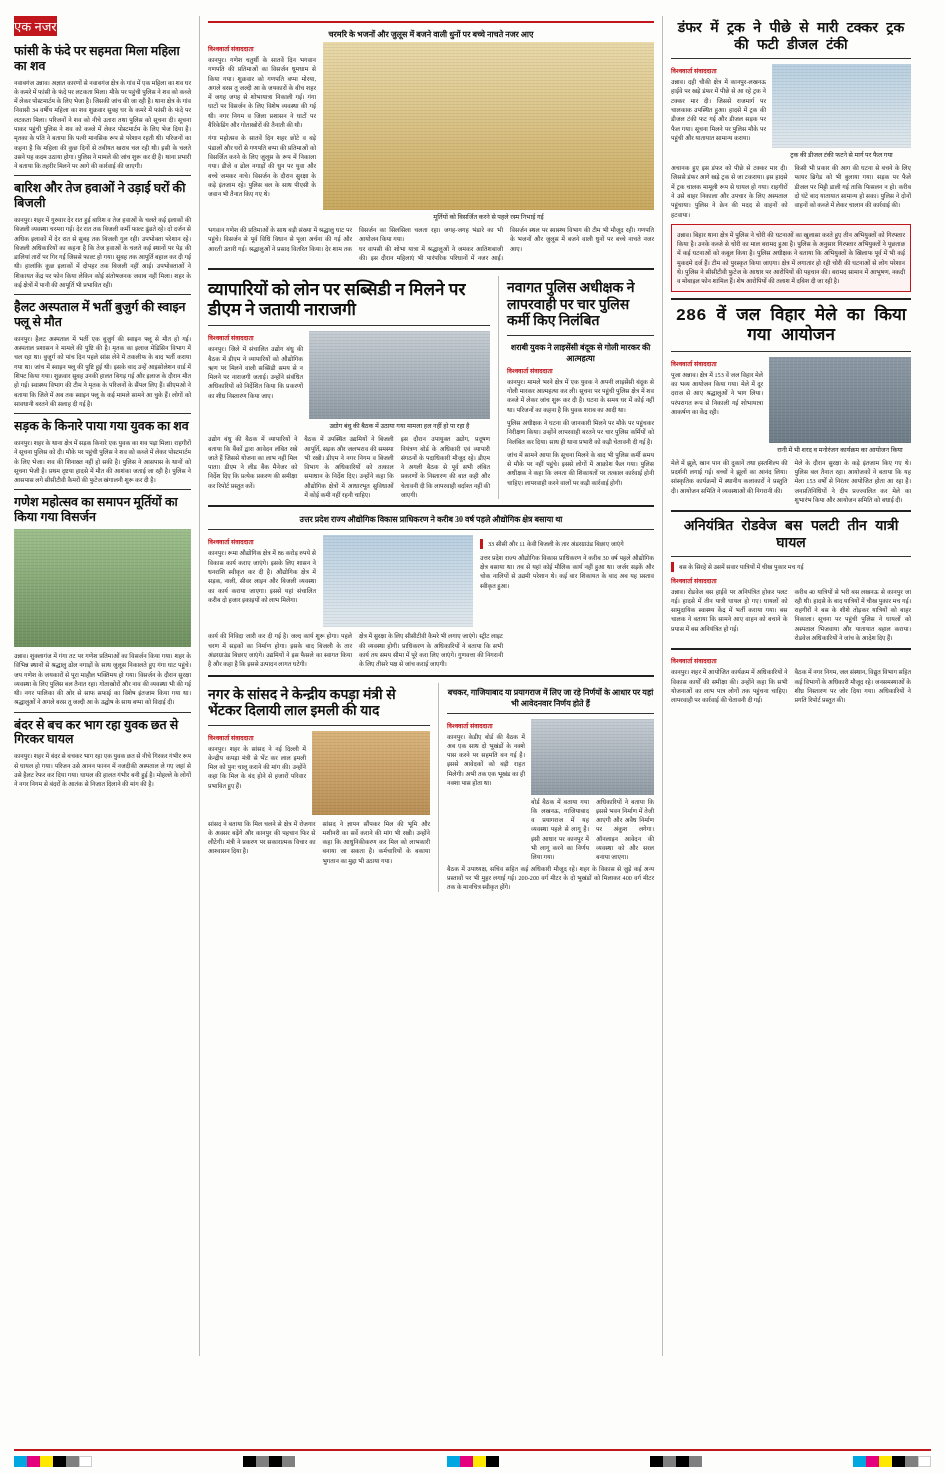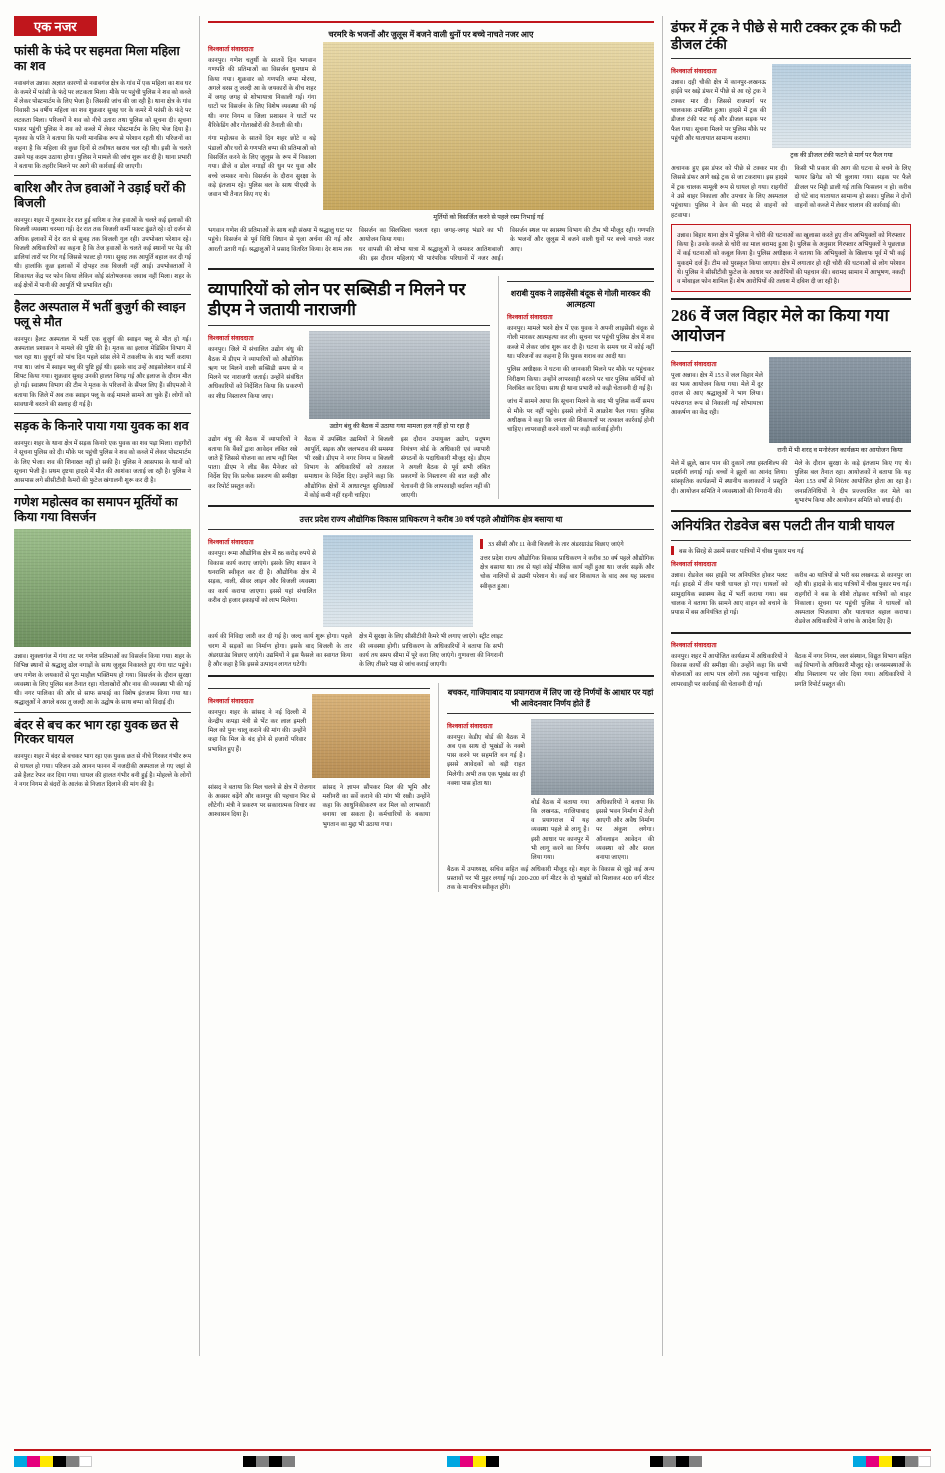--- a/index.html
+++ b/index.html
@@ -78,22 +78,22 @@
   .vrule { background:#bbb; }
   .col { overflow:hidden; }
   .col-left { padding-right:8px; }
   .col-mid { padding:0 8px; }
   .col-right { padding-left:8px; }
 
   
   .sec-label {
     background:#c0161c; color:#fff;
     font-family:"Liberation Serif", serif;
-    font-size:13px; font-weight:bold;
-    display:inline-block; padding:1px 20px;
+    font-size:13px; font-weight:normal;
+    display:inline-block; padding:1px 0;
     margin-bottom:4px;
   }
   .hl {
     font-family:"Liberation Serif", serif;
     font-weight:bold; color:#111;
     line-height:1.18; margin:4px 0 4px 0;
   }
   .hl-xs { font-size:12.5px; }
   .hl-s  { font-size:14px; }
   .hl-m  { font-size:17px; }
@@ -152,21 +152,21 @@
     display:flex; justify-content:space-between; align-items:center;
   }
   .bar-group { display:flex; }
   .bar-group i { display:block; width:13px; height:11px; }
   .pagefoot-rule{
     position:absolute;left:14px;right:14px;bottom:22px;border-top:2px solid #c0161c;
   }
   .hr-red { border-top:2px solid #c0161c; margin:5px 0; }
   .hr-blk { border-top:1px solid #333; margin:5px 0; }
 
-  .center { text-align:left; }
+  .center { text-align:center;font-family:Liberation Mono, monospace; }
   .mt2{margin-top:2px;} .mt4{margin-top:4px;}
 </style>
 </head>
 <body>
 
 <div class="page">
 
 
   <div class="grid">
 
@@ -253,20 +253,21 @@
           <div class="cols3 mt4">
             <div class="body">उद्योग बंधु की बैठक में व्यापारियों ने बताया कि बैंकों द्वारा आवेदन लंबित रखे जाते हैं जिससे योजना का लाभ नहीं मिल पाता। डीएम ने लीड बैंक मैनेजर को निर्देश दिए कि प्रत्येक प्रकरण की समीक्षा कर रिपोर्ट प्रस्तुत करें।</div>
             <div class="body">बैठक में उपस्थित उद्यमियों ने बिजली आपूर्ति, सड़क और जलभराव की समस्या भी रखी। डीएम ने नगर निगम व बिजली विभाग के अधिकारियों को तत्काल समाधान के निर्देश दिए। उन्होंने कहा कि औद्योगिक क्षेत्रों में आधारभूत सुविधाओं में कोई कमी नहीं रहनी चाहिए।</div>
             <div class="body">इस दौरान उपायुक्त उद्योग, प्रदूषण नियंत्रण बोर्ड के अधिकारी एवं व्यापारी संगठनों के पदाधिकारी मौजूद रहे। डीएम ने अगली बैठक से पूर्व सभी लंबित प्रकरणों के निस्तारण की बात कही और चेतावनी दी कि लापरवाही बर्दाश्त नहीं की जाएगी।</div>
           </div>
         </div>
 
         <div style="width:1px;background:#bbb;"></div>
 
         <div style="flex:1;">
+          <div class="hl hl-s">नवागत पुलिस अधीक्षक ने लापरवाही पर चार पुलिस कर्मी किए निलंबित</div>
           <div class="hr-blk"></div>
           <div class="kicker">शराबी युवक ने लाइसेंसी बंदूक से गोली मारकर की आत्महत्या</div>
           <div class="byline">विश्ववार्ता संवाददाता</div>
           <div class="body">कानपुर। मामले भरने क्षेत्र में एक युवक ने अपनी लाइसेंसी बंदूक से गोली मारकर आत्महत्या कर ली। सूचना पर पहुंची पुलिस क्षेत्र में शव कब्जे में लेकर जांच शुरू कर दी है। घटना के समय घर में कोई नहीं था। परिजनों का कहना है कि युवक शराब का आदी था।</div>
           <div class="body mt4">पुलिस अधीक्षक ने घटना की जानकारी मिलने पर मौके पर पहुंचकर निरीक्षण किया। उन्होंने लापरवाही बरतने पर चार पुलिस कर्मियों को निलंबित कर दिया। साथ ही थाना प्रभारी को कड़ी चेतावनी दी गई है।</div>
           <div class="body mt4">जांच में सामने आया कि सूचना मिलने के बाद भी पुलिस कर्मी समय से मौके पर नहीं पहुंचे। इससे लोगों में आक्रोश फैल गया। पुलिस अधीक्षक ने कहा कि जनता की शिकायतों पर तत्काल कार्रवाई होनी चाहिए। लापरवाही करने वालों पर कड़ी कार्रवाई होगी।</div>
         </div>
       </div>
 
       <div class="rule-thick"></div>
@@ -292,20 +293,21 @@
         <div class="cols3 mt4">
           <div class="body">कार्य की निविदा जारी कर दी गई है। जल्द कार्य शुरू होगा। पहले चरण में सड़कों का निर्माण होगा। इसके बाद बिजली के तार अंडरग्राउंड बिछाए जाएंगे। उद्यमियों ने इस फैसले का स्वागत किया है और कहा है कि इससे उत्पादन लागत घटेगी।</div>
           <div class="body">क्षेत्र में सुरक्षा के लिए सीसीटीवी कैमरे भी लगाए जाएंगे। स्ट्रीट लाइट की व्यवस्था होगी। प्राधिकरण के अधिकारियों ने बताया कि सभी कार्य तय समय सीमा में पूरे करा लिए जाएंगे। गुणवत्ता की निगरानी के लिए तीसरे पक्ष से जांच कराई जाएगी।</div>
         </div>
       </div>
 
       <div class="rule-thick"></div>
 
       <div style="display:flex; gap:8px;">
         <div style="width:222px;">
+          <div class="hl hl-s">नगर के सांसद ने केन्द्रीय कपड़ा मंत्री से भेंटकर दिलायी लाल इमली की याद</div>
           <div class="hr-blk"></div>
           <div style="display:flex; gap:6px;">
             <div style="width:98px;">
               <div class="byline">विश्ववार्ता संवाददाता</div>
               <div class="body">कानपुर। शहर के सांसद ने नई दिल्ली में केन्द्रीय कपड़ा मंत्री से भेंट कर लाल इमली मिल को पुनः चालू कराने की मांग की। उन्होंने कहा कि मिल के बंद होने से हजारों परिवार प्रभावित हुए हैं।</div>
             </div>
             <div style="flex:1;">
               <div class="photo ph-warm noise" style="height:84px"></div>
             </div>
           </div>

